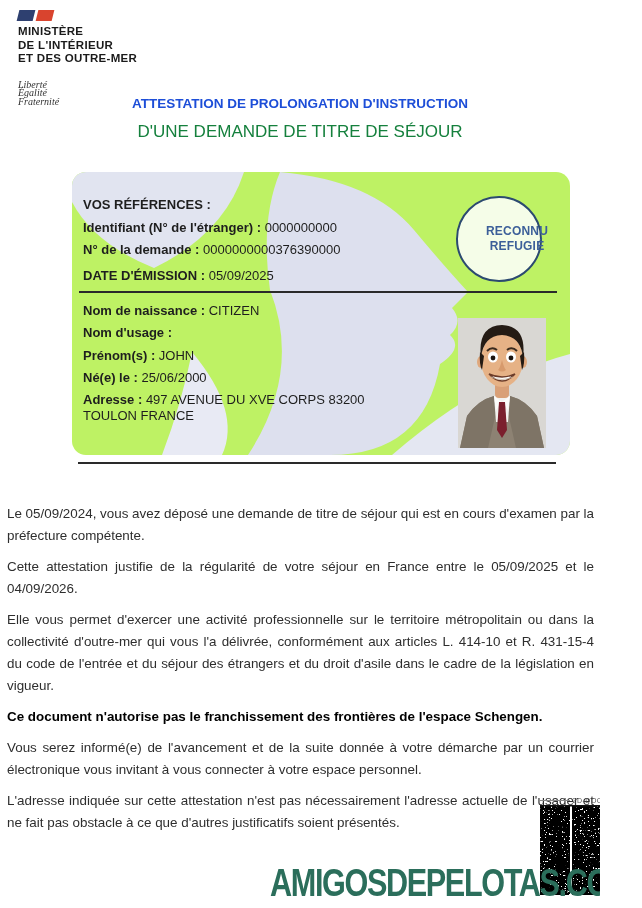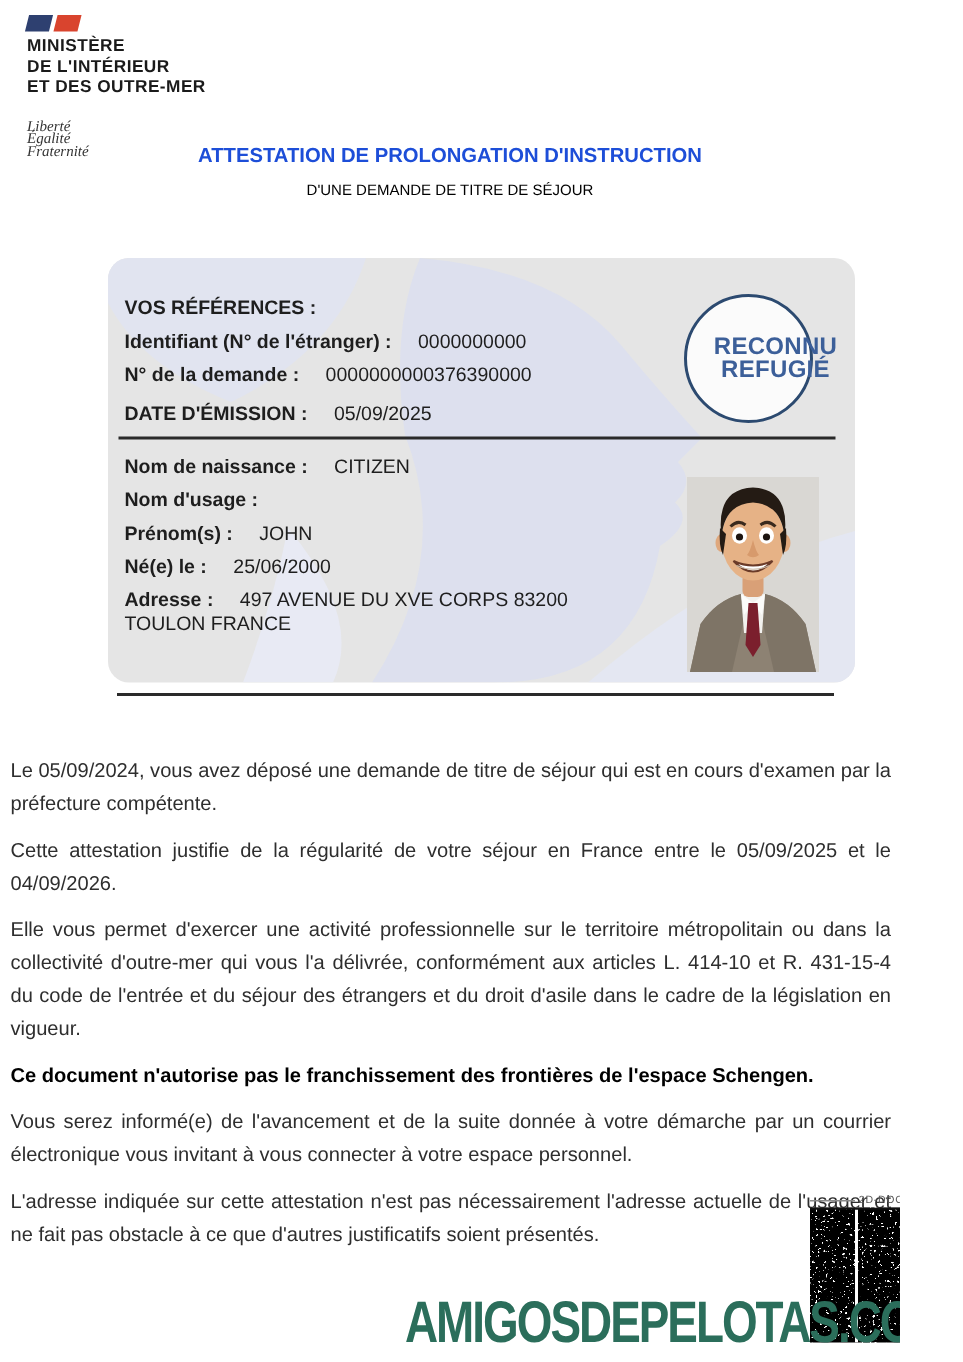--- a/index.html
+++ b/index.html
@@ -10,41 +10,41 @@
   .ministry{position:absolute;left:18px;top:10px;}
   .flag{display:flex;gap:3px;height:11px;margin-bottom:4px;}
   .flag span{display:inline-block;width:16px;height:11px;transform:skewX(-14deg);}
   .ministry-name{font-size:11.5px;font-weight:bold;line-height:13.5px;letter-spacing:.3px;color:#1a1a1a;}
   .motto{margin-top:15px;font-family:"Liberation Serif","DejaVu Serif",serif;
          font-style:italic;font-size:10px;line-height:8.5px;color:#333;}
 
   
   .title-block{position:absolute;top:96px;left:0;right:0;text-align:center;}
   .title-1{font-size:13.5px;font-weight:bold;color:#1d4ed8;}
-  .title-2{font-size:10px;margin-top:11px;color:#000000;}
+  .title-2{font-size:17px;margin-top:11px;color:#15803d;}
 
   
   .card{position:absolute;left:72px;top:172px;width:498px;height:283px;
-        border-radius:14px;background:#e5e5e5;overflow:hidden;}
+        border-radius:14px;background:#bef264;overflow:hidden;}
   .card svg.watermark{position:absolute;inset:0;}
   .card-content{position:absolute;inset:0;font-size:13px;color:#1e1e1e;}
   .refs{position:absolute;left:11px;top:22px;line-height:22.5px;}
   .refs-heading{font-weight:bold;}
   .field-label{font-weight:bold;}
-  .field-value{font-weight:normal;margin-left:14px;}
+  .field-value{font-weight:normal;}
   .emission{position:absolute;left:11px;top:96px;}
   .divider-in{position:absolute;left:7px;top:119px;width:478px;height:2px;background:#2a2a2a;}
   .identity{position:absolute;left:11px;top:131px;width:330px;}
   .identity .row{line-height:16px;margin-bottom:6.3px;}
 
   
   .badge{position:absolute;left:384px;top:24px;width:82px;height:82px;border-radius:50%;
          border:2px solid #2c4a70;background:rgba(255,255,255,.85);
          display:flex;flex-direction:column;align-items:center;justify-content:center;}
-  .badge div{font-size:16px;font-weight:bold;color:#3c5f99;line-height:15px;letter-spacing:.2px;padding-left:36px;}
+  .badge div{font-size:12px;font-weight:bold;color:#3c5f99;line-height:15px;letter-spacing:.2px;padding-left:36px;}
 
   
   .photo{position:absolute;left:386px;top:146px;width:88px;height:130px;overflow:hidden;}
 
   
   .card-bottom-rule{position:absolute;left:78px;top:462px;width:478px;height:2px;background:#2a2a2a;}
 
   
   .body-text{position:absolute;left:7px;right:6px;top:503px;
              font-size:13.4px;line-height:22px;text-align:justify;color:#2e2e2e;}

